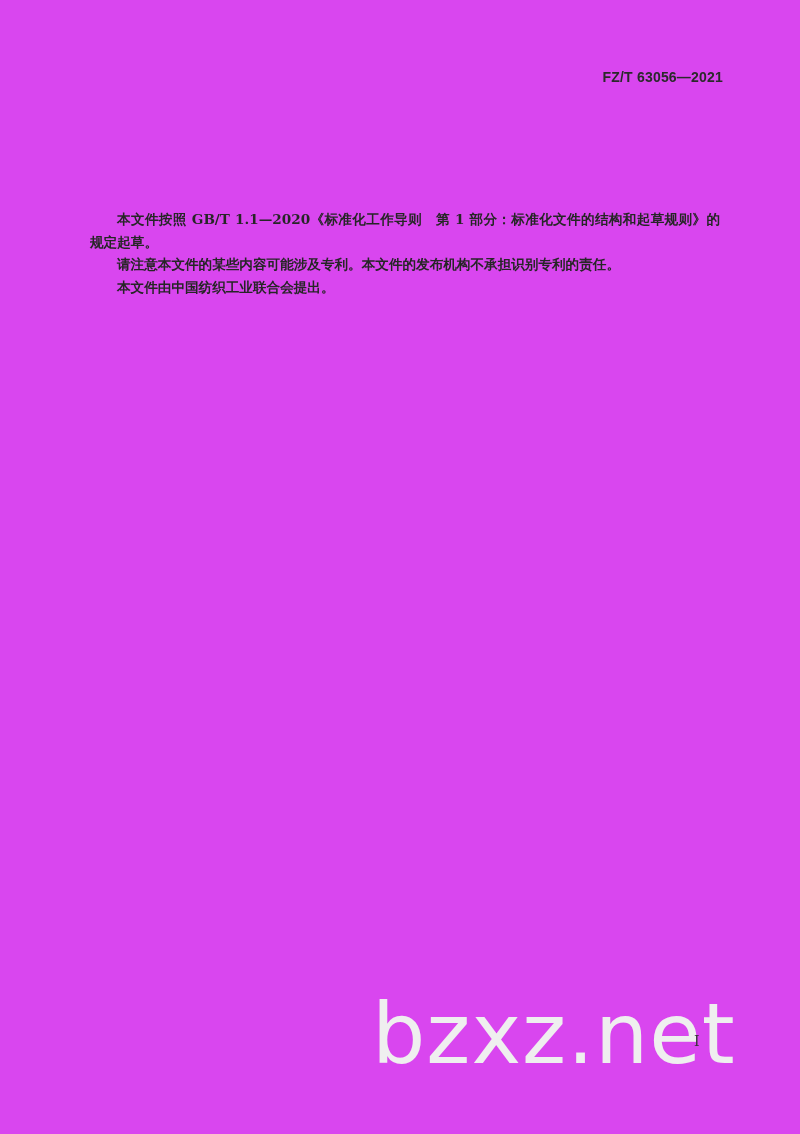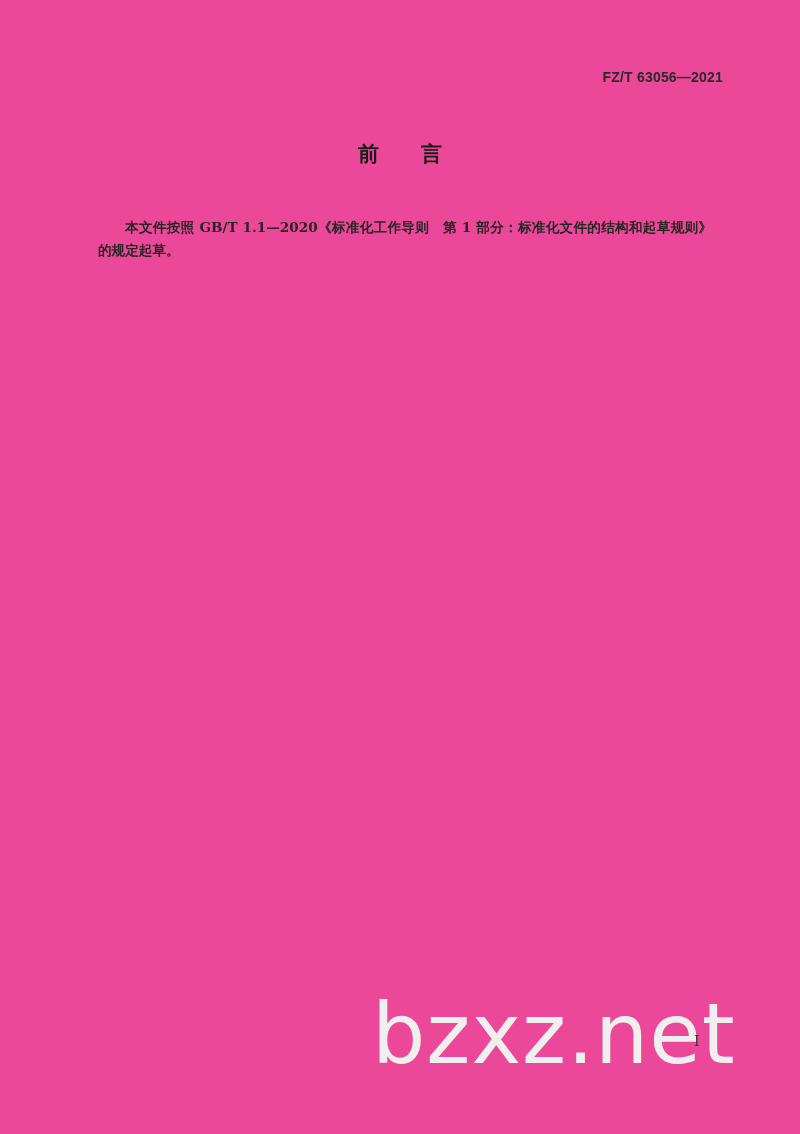--- a/index.html
+++ b/index.html
@@ -12,21 +12,21 @@
       height: 1134px;
       position: relative;
       overflow: hidden;
       font-family: "DejaVu Serif", "Liberation Serif", serif;
       color: #1e1e1e;
     }
     .page {
       position: absolute;
       left: 0; top: 0;
       width: 800px; height: 1134px;
-      background: #ec4899;
+      background: #d946ef;
     }
     .std-code {
       position: absolute;
       top: 69px;
       right: 77px;
       font-family: "Liberation Sans", "DejaVu Sans", sans-serif;
       font-weight: bold;
       font-size: 14px;
       letter-spacing: 0.2px;
       color: #2a2a2a;
@@ -51,21 +51,21 @@
       position: absolute;
       top: 208px;
       left: 90px;
       width: 630px;
       font-size: 13.6px;
       line-height: 22.5px;
       font-weight: bold;
       color: #262626;
     }
     .para {
-      margin: 8px;
+      margin: 0;
       text-indent: 27px;
       text-align: justify;
     }
     .watermark {
       position: absolute;
       left: 372px;
       top: 992px;
       font-family: "DejaVu Sans", "Liberation Sans", sans-serif;
       font-weight: normal;
       font-size: 84px;
@@ -82,25 +82,24 @@
       color: #333333;
     }
   </style>
 </head>
 <body>
 
 <div class="page">
 
   <div class="std-code">FZ/T 63056—2021</div>
 
-  <div class="title">
-    <span>前</span><span class="gap"></span><span>言</span>
-  </div>
 
   <div class="body">
     <p class="para">本文件按照 GB/T 1.1—2020《标准化工作导则　第 1 部分：标准化文件的结构和起草规则》的规定起草。</p>
+    <p class="para">请注意本文件的某些内容可能涉及专利。本文件的发布机构不承担识别专利的责任。</p>
+    <p class="para">本文件由中国纺织工业联合会提出。</p>
   </div>
 
   <div class="watermark">bzxz.net</div>
 
   <div class="page-num">I</div>
 
 </div>
 
 </body></html>

